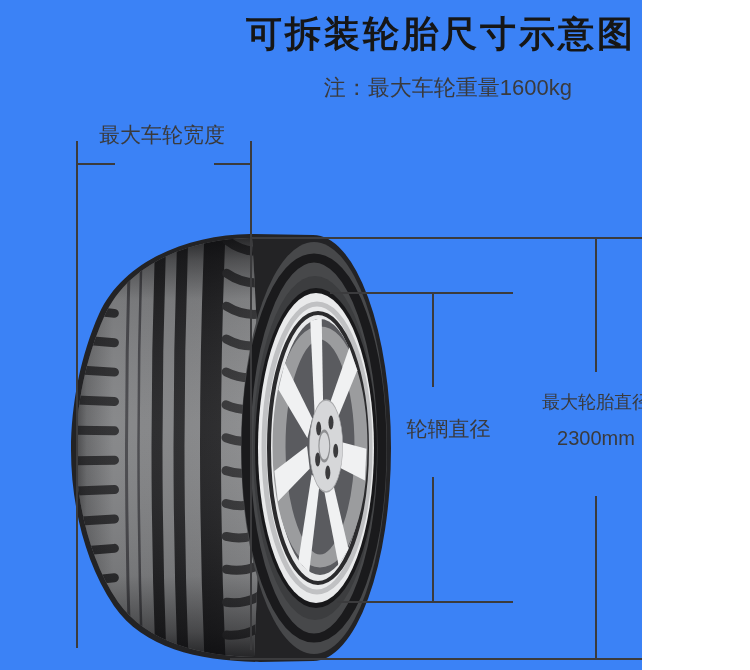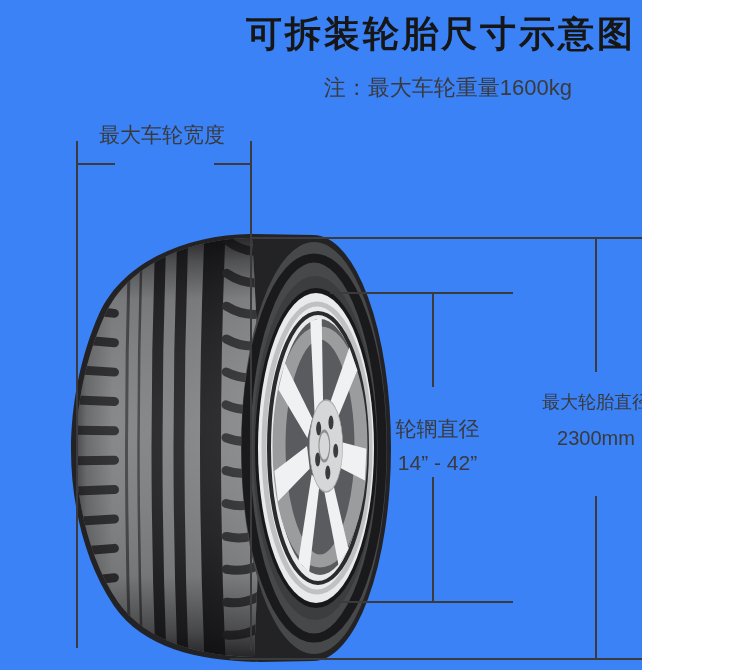--- a/index.html
+++ b/index.html
@@ -6,39 +6,38 @@
   #stage{
     position:relative;width:642px;height:670px;background:#3b82f6;overflow:hidden;
     font-family:Liberation Sans, sans-serif;color:#3a3a3c;
   }
   .txt{position:absolute;line-height:1.15;white-space:nowrap;}
   .center{text-align:center;}
   #title{top:13px;right:6px;font-size:36px;font-weight:700;letter-spacing:3px;color:#161616;}
   #note{top:75px;right:70px;font-size:22px;color:#3a3a3c;}
   #width-label{left:77px;top:115px;width:170px;font-size:21px;margin-top:8px;}
   #width-value{left:77px;top:151px;width:174px;font-size:23px;}
-  #rim-label{left:370px;top:417px;width:135px;font-size:21px;}
+  #rim-label{left:370px;top:417px;width:135px;font-size:21px;padding-left:11px;}
   #rim-value{left:366px;top:451px;width:143px;font-size:21px;}
   #tire-label{left:528px;top:392px;width:136px;font-size:18px;}
   #tire-value{left:528px;top:427px;width:136px;font-size:20px;}
   .dim{position:absolute;background:#3b3b3d;z-index:5;}
   #tire-svg{position:absolute;left:70px;top:230px;z-index:1;}
 </style>
 </head>
 <body>
 
 <div id="stage">
 
   <div class="txt" id="title">可拆装轮胎尺寸示意图</div>
   <div class="txt" id="note">注：最大车轮重量1600kg</div>
 
   <div class="txt center" id="width-label">最大车轮宽度</div>
 
   <div class="txt center" id="rim-label">轮辋直径</div>
-  <div class="txt center" id="rim-value">14” - 42”</div>
 
   <div class="txt center" id="tire-label">最大轮胎直径</div>
   <div class="txt center" id="tire-value">2300mm</div>
 
   <div class="dim" style="left:76px;top:141px;width:2px;height:507px;"></div>
   <div class="dim" style="left:250px;top:141px;width:2px;height:509px;"></div>
   <div class="dim" style="left:77px;top:163px;width:38px;height:2px;"></div>
   <div class="dim" style="left:214px;top:163px;width:37px;height:2px;"></div>
 
   <div class="dim" style="left:251px;top:237px;width:426px;height:2px;"></div>

